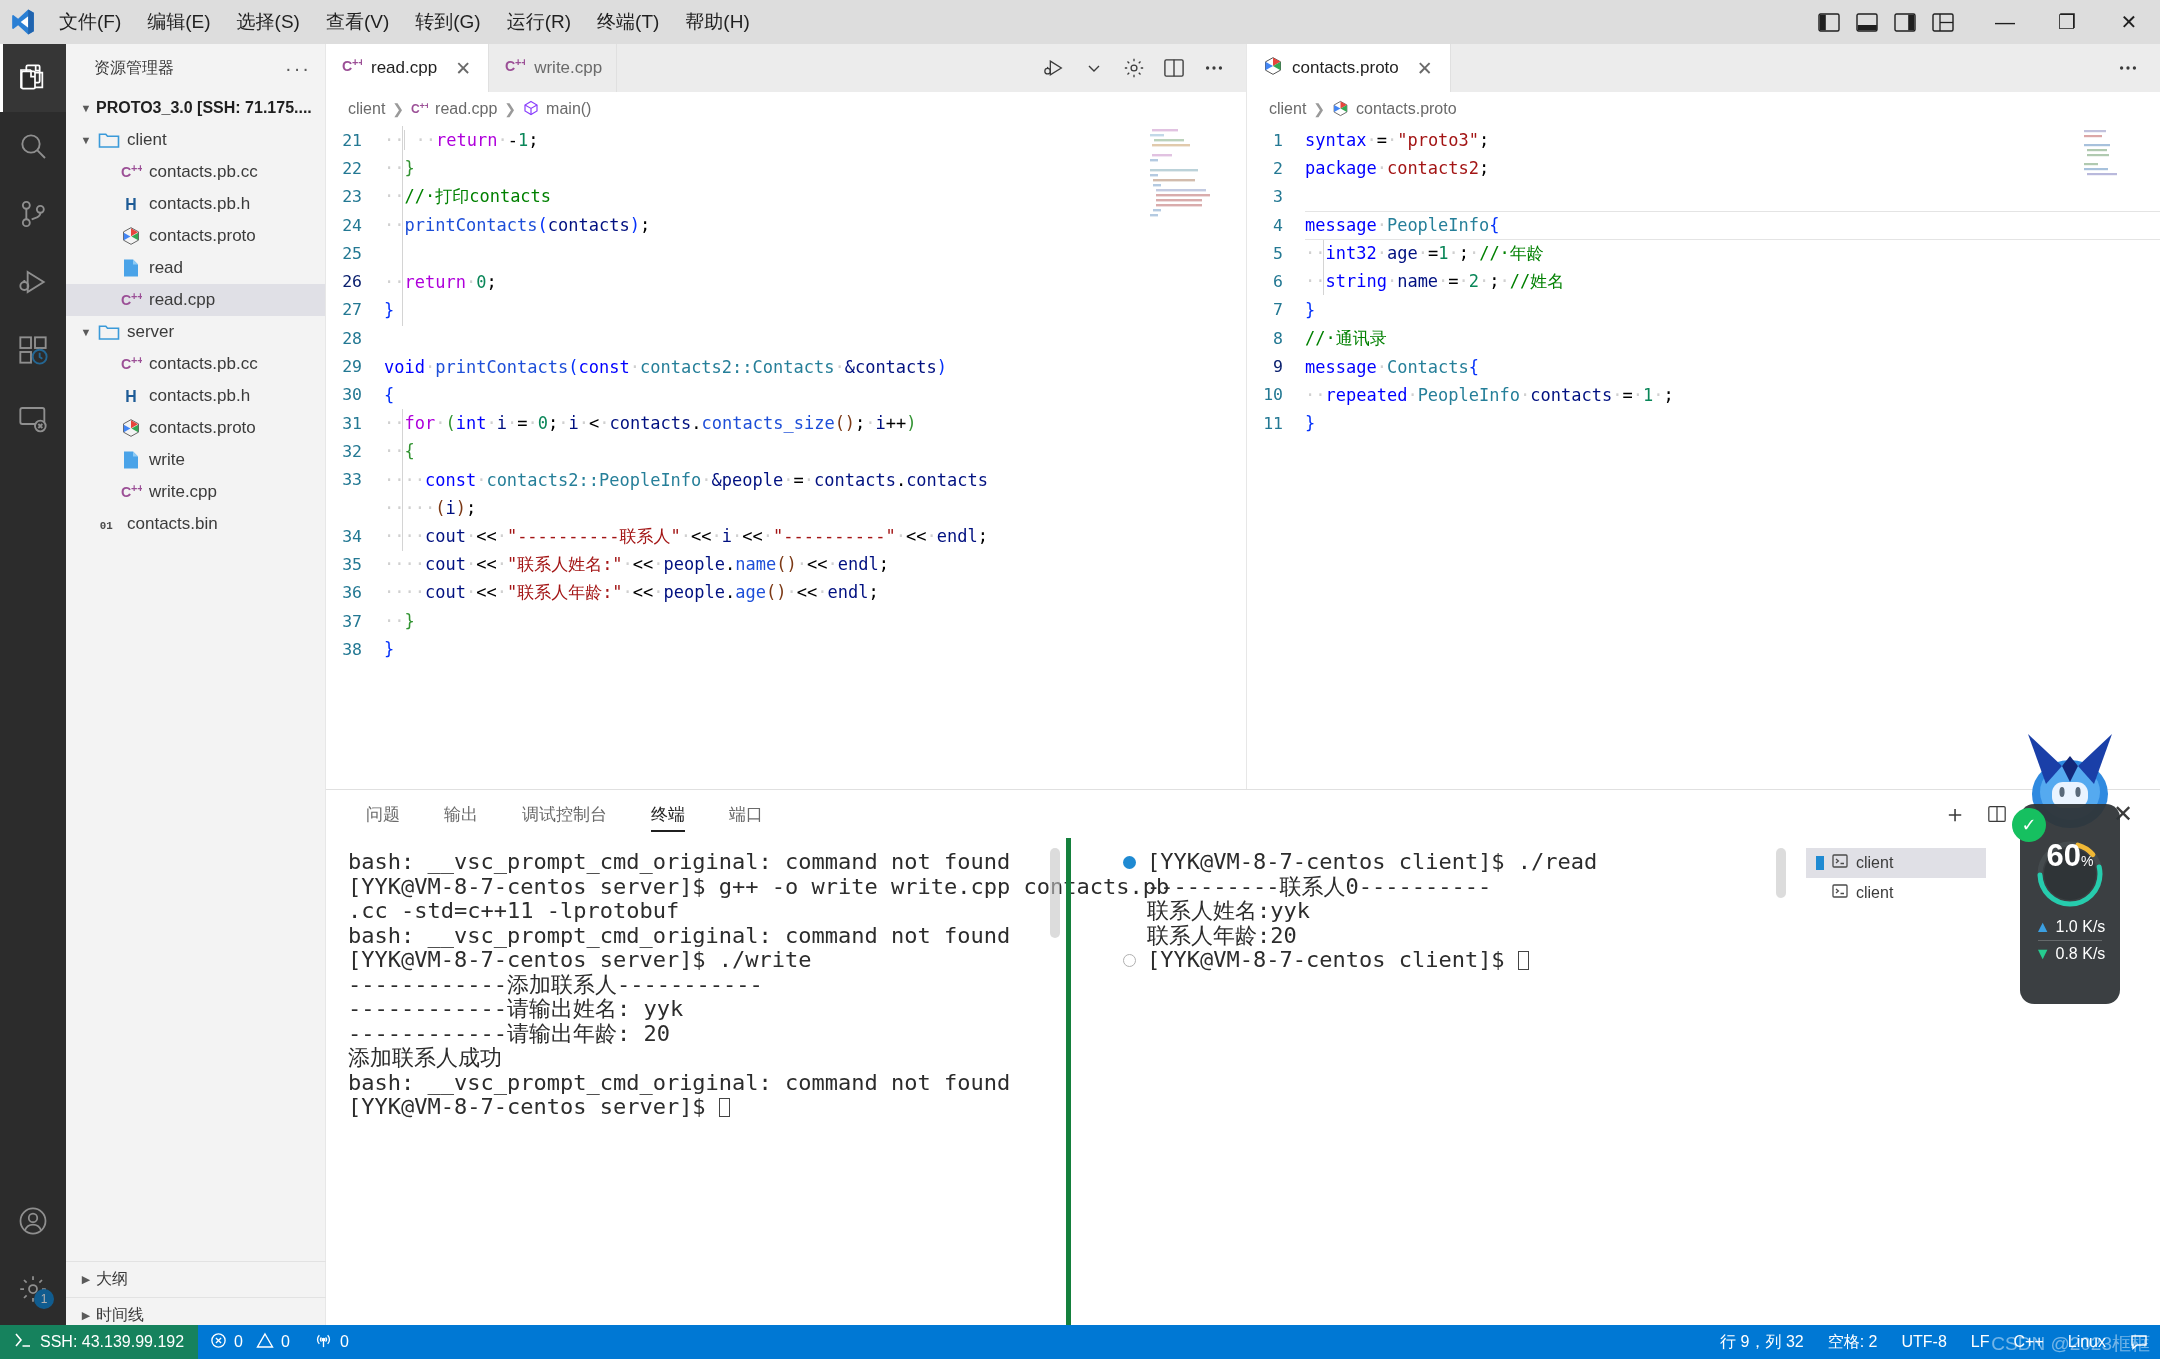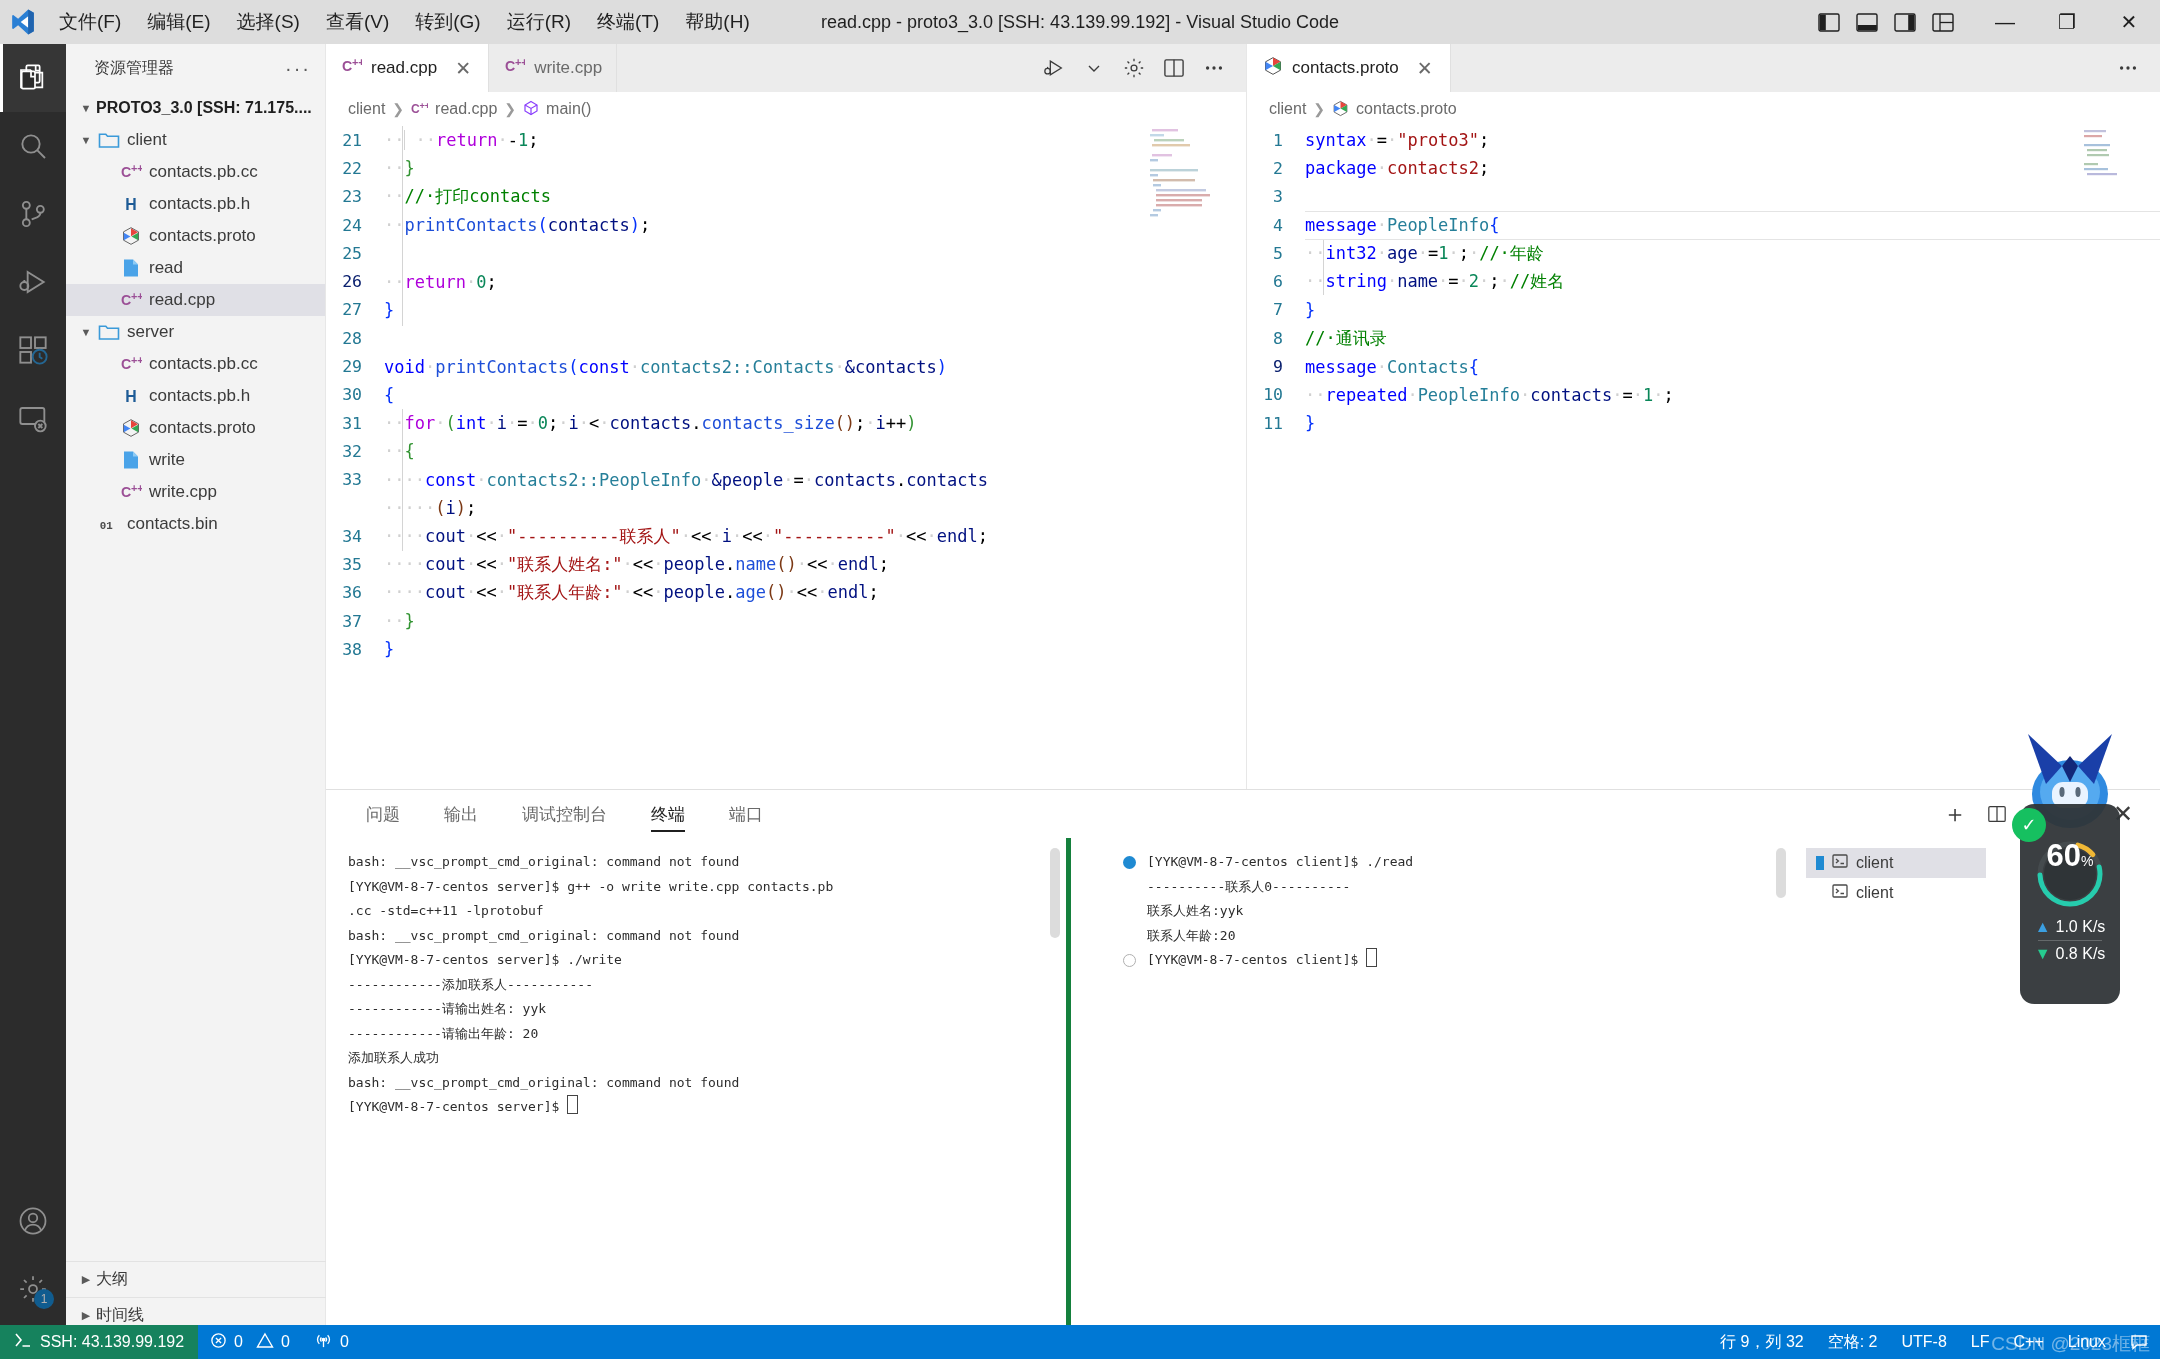--- a/index.html
+++ b/index.html
@@ -141,21 +141,21 @@
     font-size: 17px; color: #6a6a6a; position: relative;
   }
   .p-tab.active { color: #1f1f1f; }
   .p-tab.active::after {
     content: ''; position: absolute; bottom: 6px; left: 16px; right: 16px; height: 2px; background: #1f1f1f;
   }
   .panel-actions { margin-left: auto; display: flex; align-items: center; gap: 8px; padding-right: 20px; }
   .pa-btn { width: 34px; height: 44px; display: flex; align-items: center; justify-content: center; font-size: 24px; color: #3b3b3b; }
 
   .term-wrap { position: absolute; top: 48px; left: 0; width: 1834px; height: 496px; display: flex; }
-  .term-pane { padding: 12px 0 0 22px; font-family: "DejaVu Sans Mono", "Liberation Mono", monospace; font-size: 13px; color: #2c2c2c; line-height: 24.5px; white-space: pre; }
+  .term-pane { padding: 12px 0 0 22px; font-family: "DejaVu Sans Mono", "Liberation Mono", monospace; font-size: 22px; color: #2c2c2c; line-height: 24.5px; white-space: pre; }
   .term-left { width: 740px; position: relative; }
   .term-right { width: 920px; border-left: 5px solid #15803d; position: relative; padding-left: 38px; }
   .term-line { white-space: pre; }
   .cursor-box { display: inline-block; width: 11px; height: 19px; border: 1.5px solid #444; vertical-align: -3px; }
   .cmd-dot {
     position: absolute; left: 14px; width: 13px; height: 13px; border-radius: 50%;
   }
   .dot-filled { background: #1f8ad2; }
   .dot-empty { border: 1.5px solid #b0b0b0; background: transparent; }
   .term-scroll { position: absolute; right: 6px; top: 10px; width: 10px; height: 90px; background: #c4c4c4; border-radius: 5px; opacity: 0.6; }
@@ -218,21 +218,20 @@
     <div class="menu-items" id="menubar">
         <div class="menu-item">文件(F)</div>
         <div class="menu-item">编辑(E)</div>
         <div class="menu-item">选择(S)</div>
         <div class="menu-item">查看(V)</div>
         <div class="menu-item">转到(G)</div>
         <div class="menu-item">运行(R)</div>
         <div class="menu-item">终端(T)</div>
         <div class="menu-item">帮助(H)</div>
       </div>
-    <div class="title-center">read.cpp - proto3_3.0 [SSH: 43.139.99.192] - Visual Studio Code</div>
     <div class="title-right">
       <div class="layout-btns">
         <div class="layout-btn">
           <svg width="22" height="19" viewBox="0 0 22 19">
               <rect x="1" y="1" width="20" height="17" rx="1.5" fill="none" stroke="#1f1f1f" stroke-width="1.4"></rect>
               <rect x="1.8" y="1.8" width="6" height="15.4" fill="#1f1f1f"></rect>
             </svg>
         </div>
         <div class="layout-btn">
           <svg width="22" height="19" viewBox="0 0 22 19">

